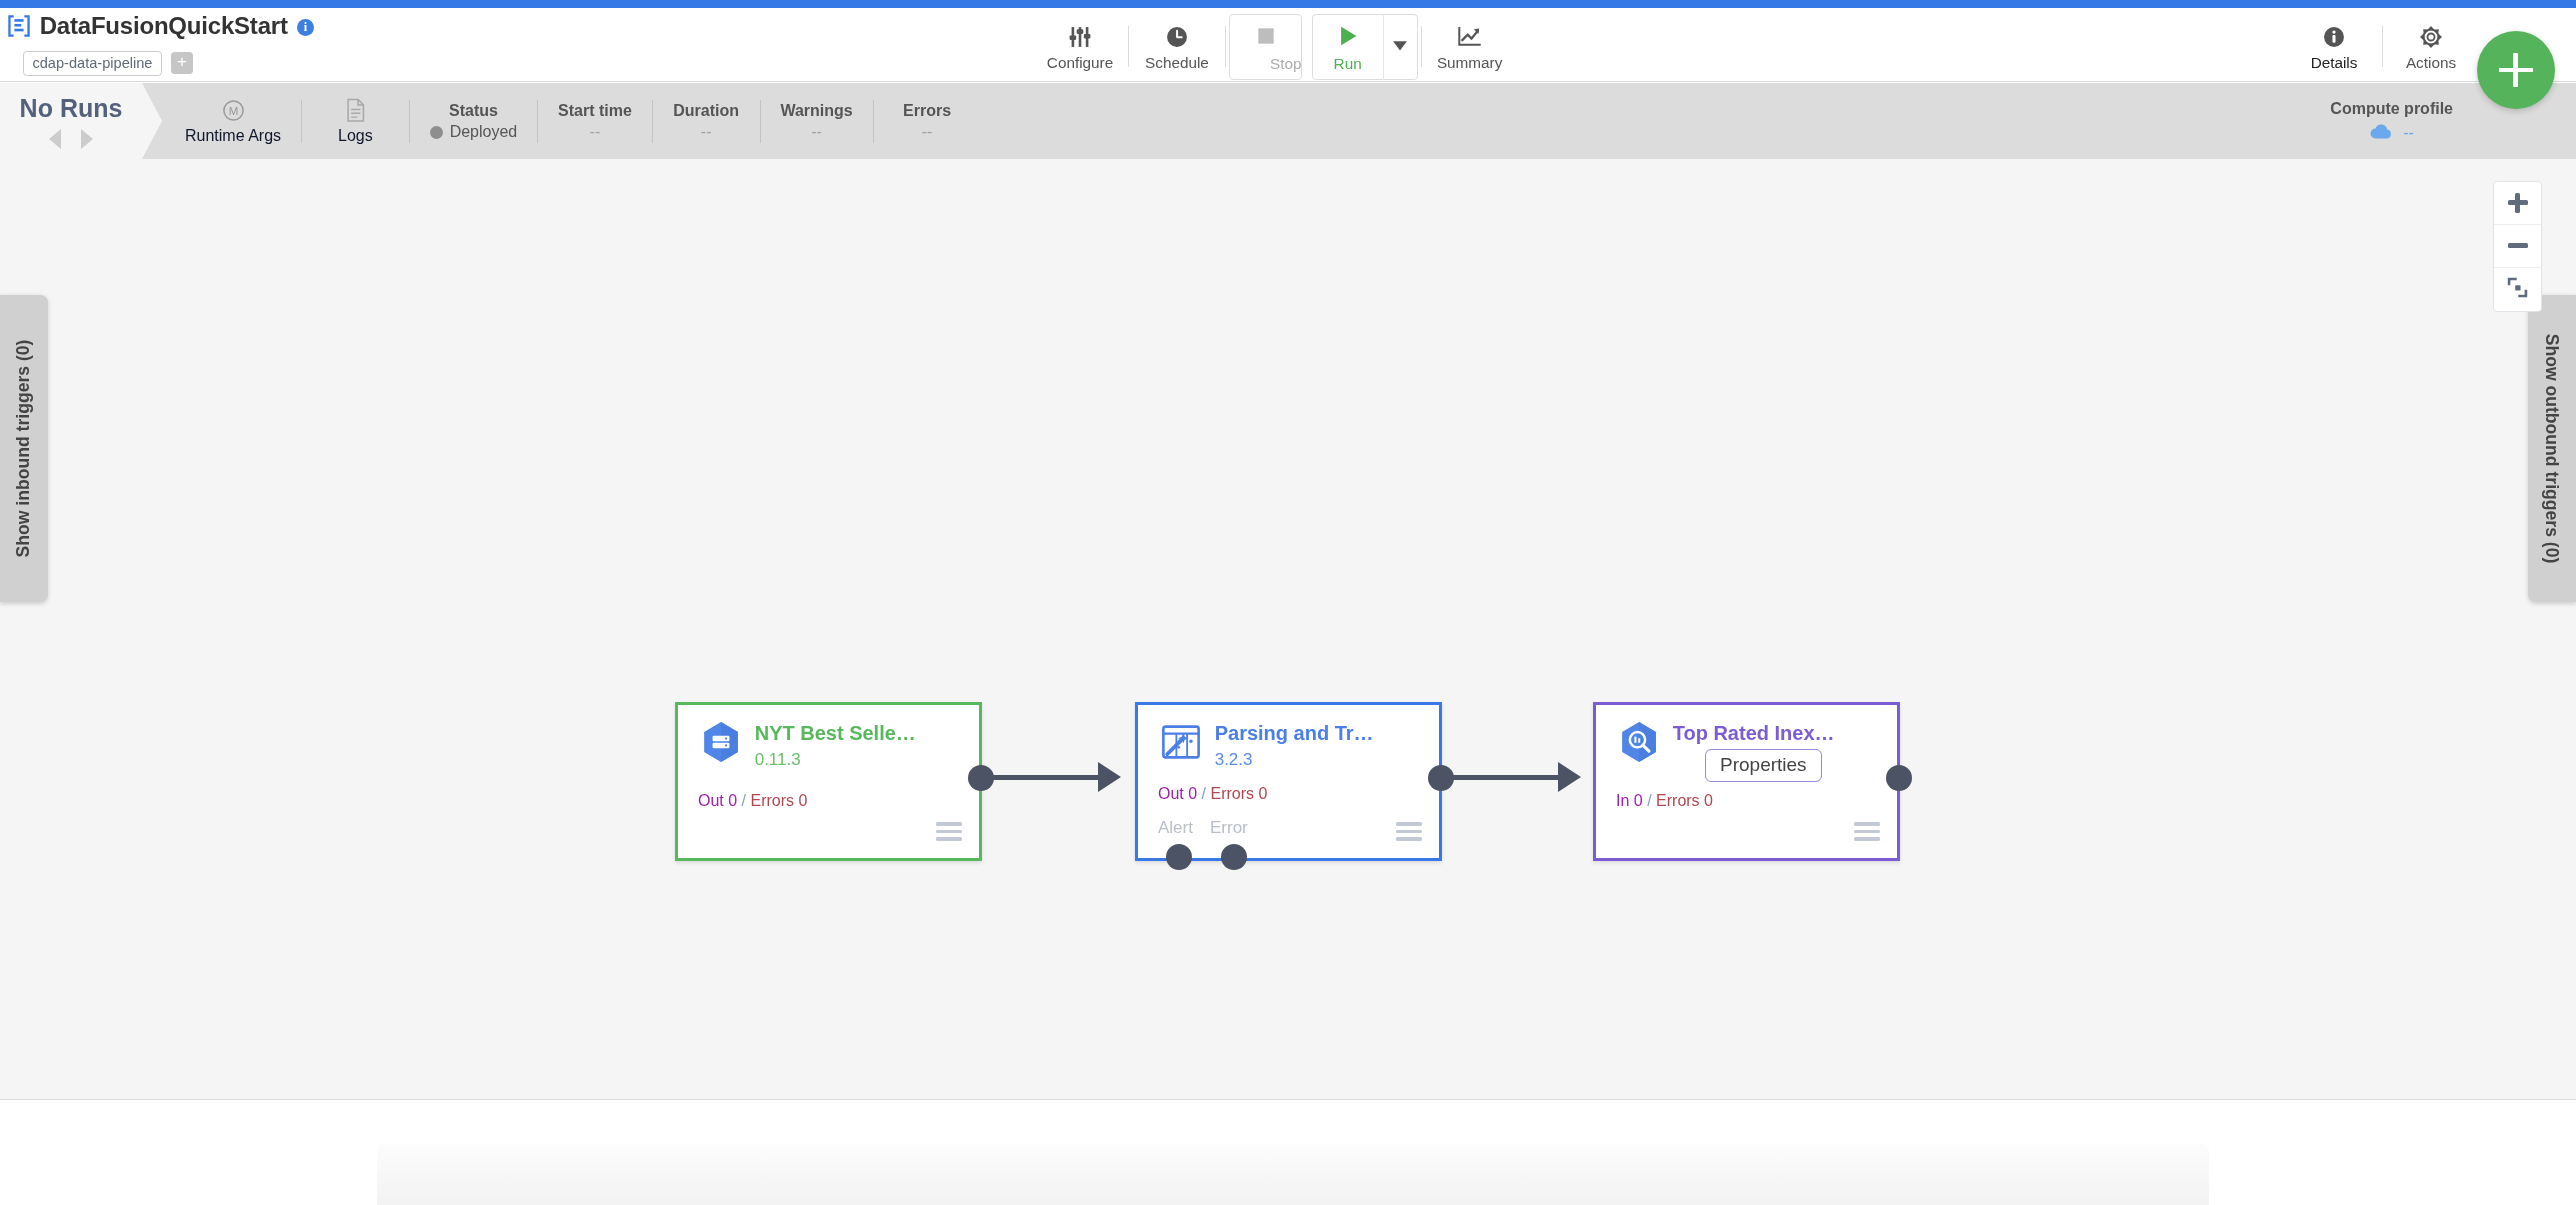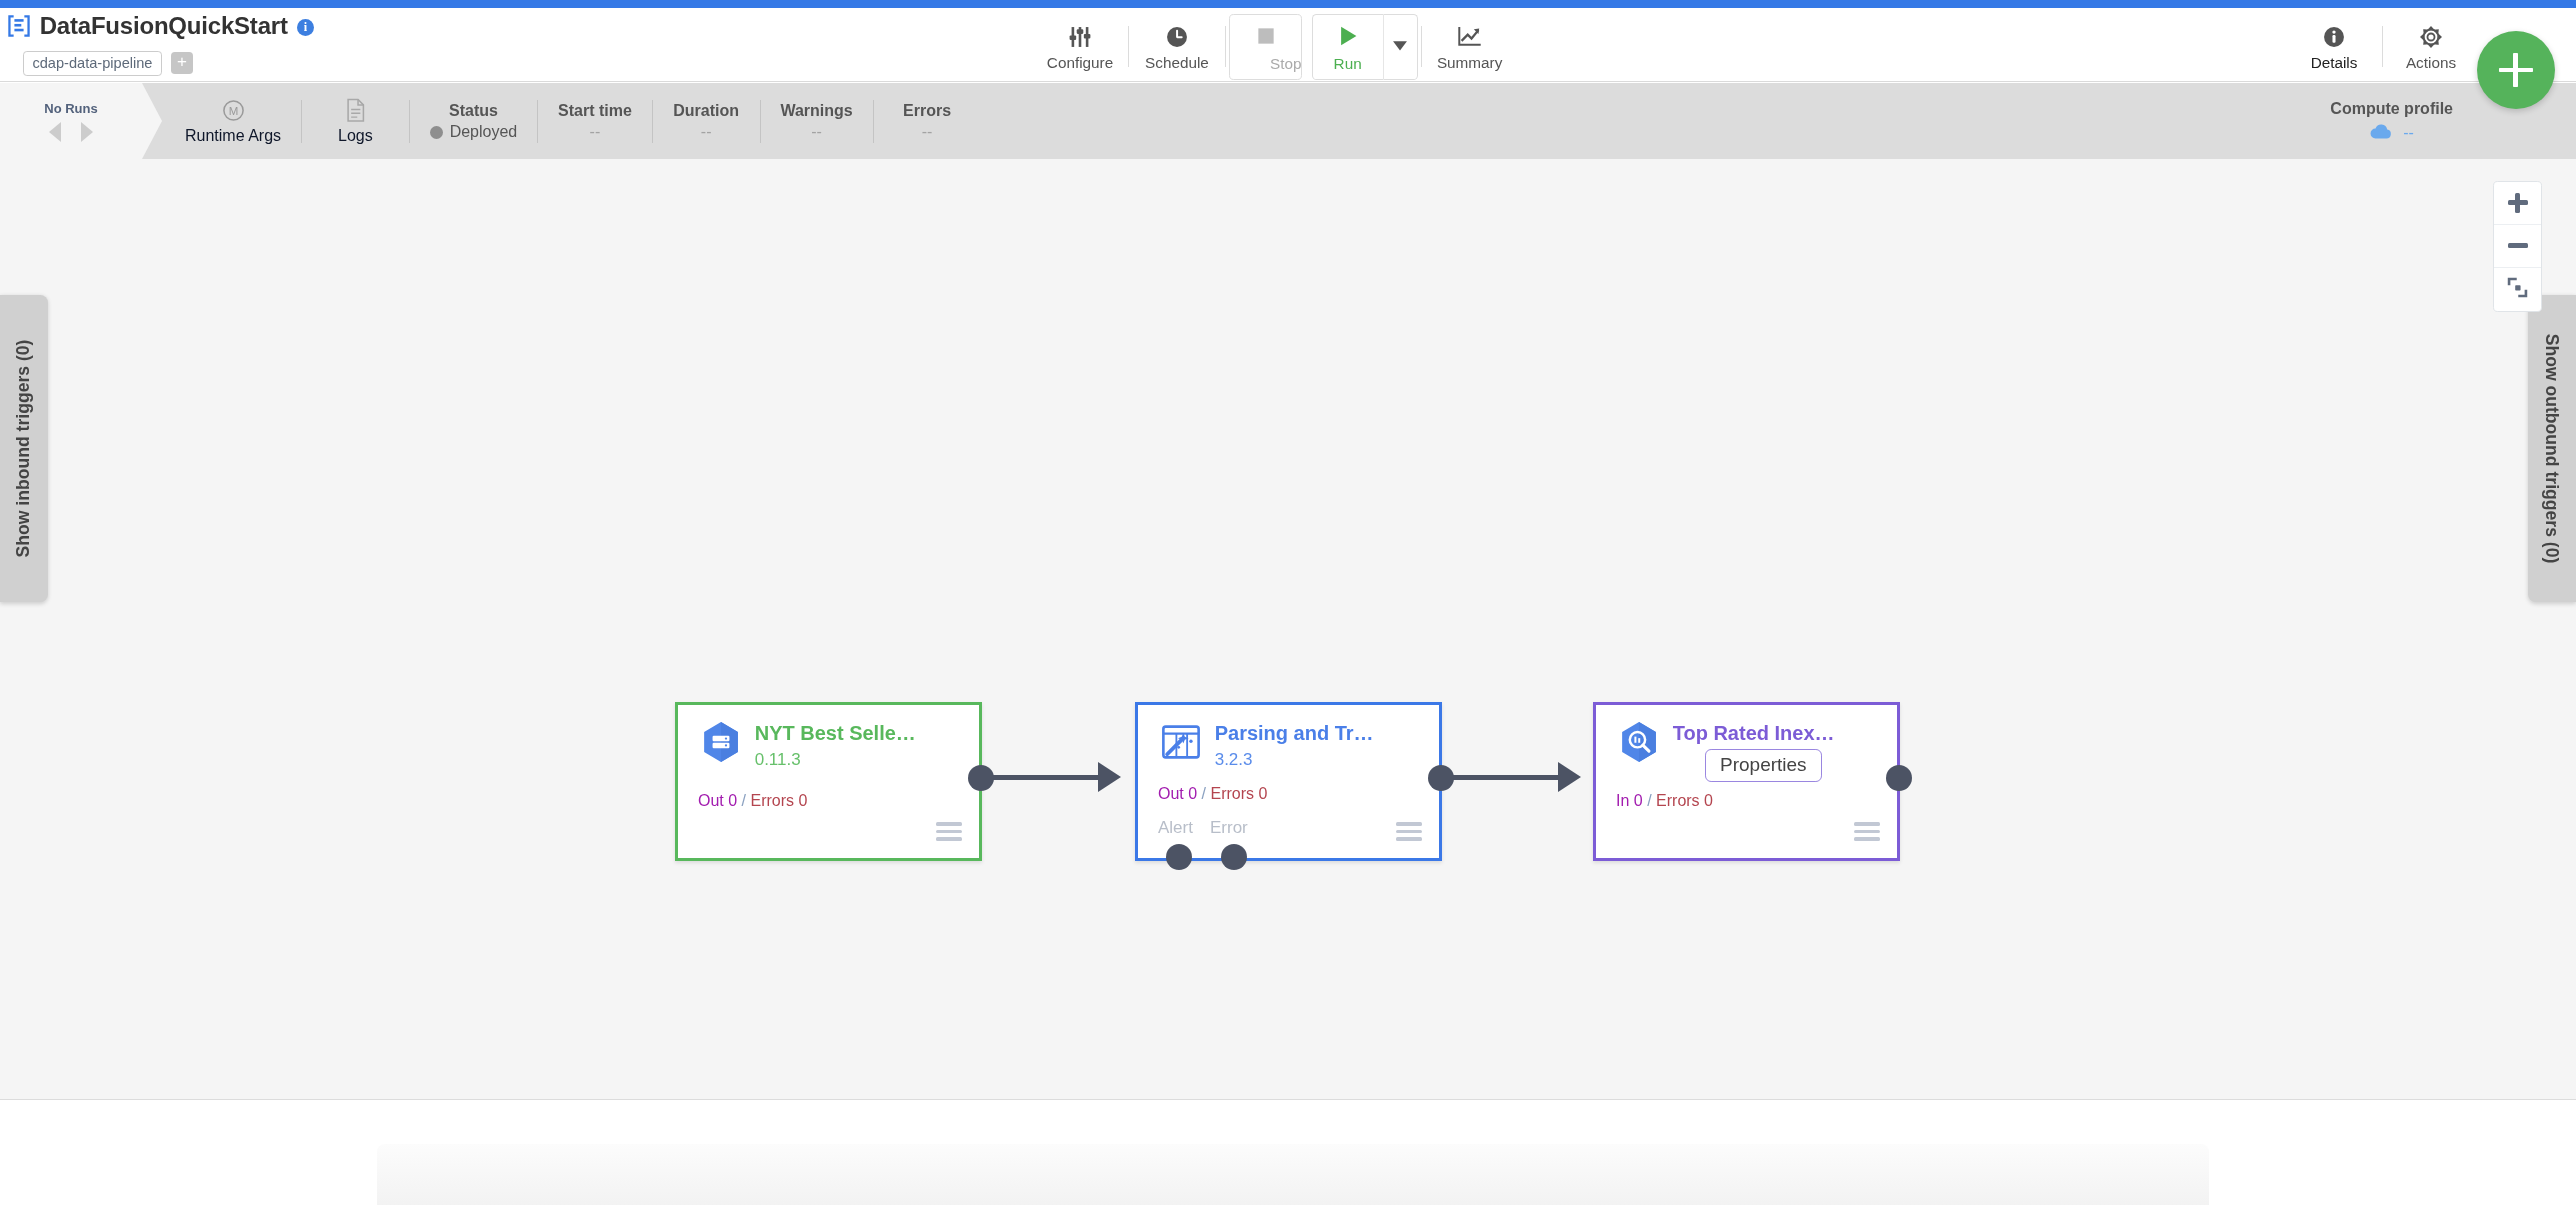--- a/index.html
+++ b/index.html
@@ -98,21 +98,21 @@
   .noruns-tab {
     position: absolute; left: 0; top: 0; width: 142px; height: 77px;
     background: #f5f5f5;
     display: flex; flex-direction: column; align-items: center; justify-content: center;
   }
   .noruns-notch {
     position: absolute; left: 142px; top: 0; width: 0; height: 0;
     border-top: 38px solid transparent; border-bottom: 38px solid transparent;
     border-left: 20px solid #f5f5f5;
   }
-  .noruns-title { font-size: 13px; font-weight: bold; color: #53627c; }
+  .noruns-title { font-size: 25px; font-weight: bold; color: #53627c; }
   .noruns-arrows { display: flex; gap: 20px; margin-top: 6.1px; }
   .tri-left {
     width: 0; height: 0; border-top: 10px solid transparent;
     border-bottom: 10px solid transparent; border-right: 12.3px solid #cccccc;
   }
   .tri-right {
     width: 0; height: 0; border-top: 10px solid transparent;
     border-bottom: 10px solid transparent; border-left: 12.3px solid #cccccc;
   }
   .statfields { position: absolute; left: 165px; top: 0; height: 77px; display: flex; align-items: stretch; }

